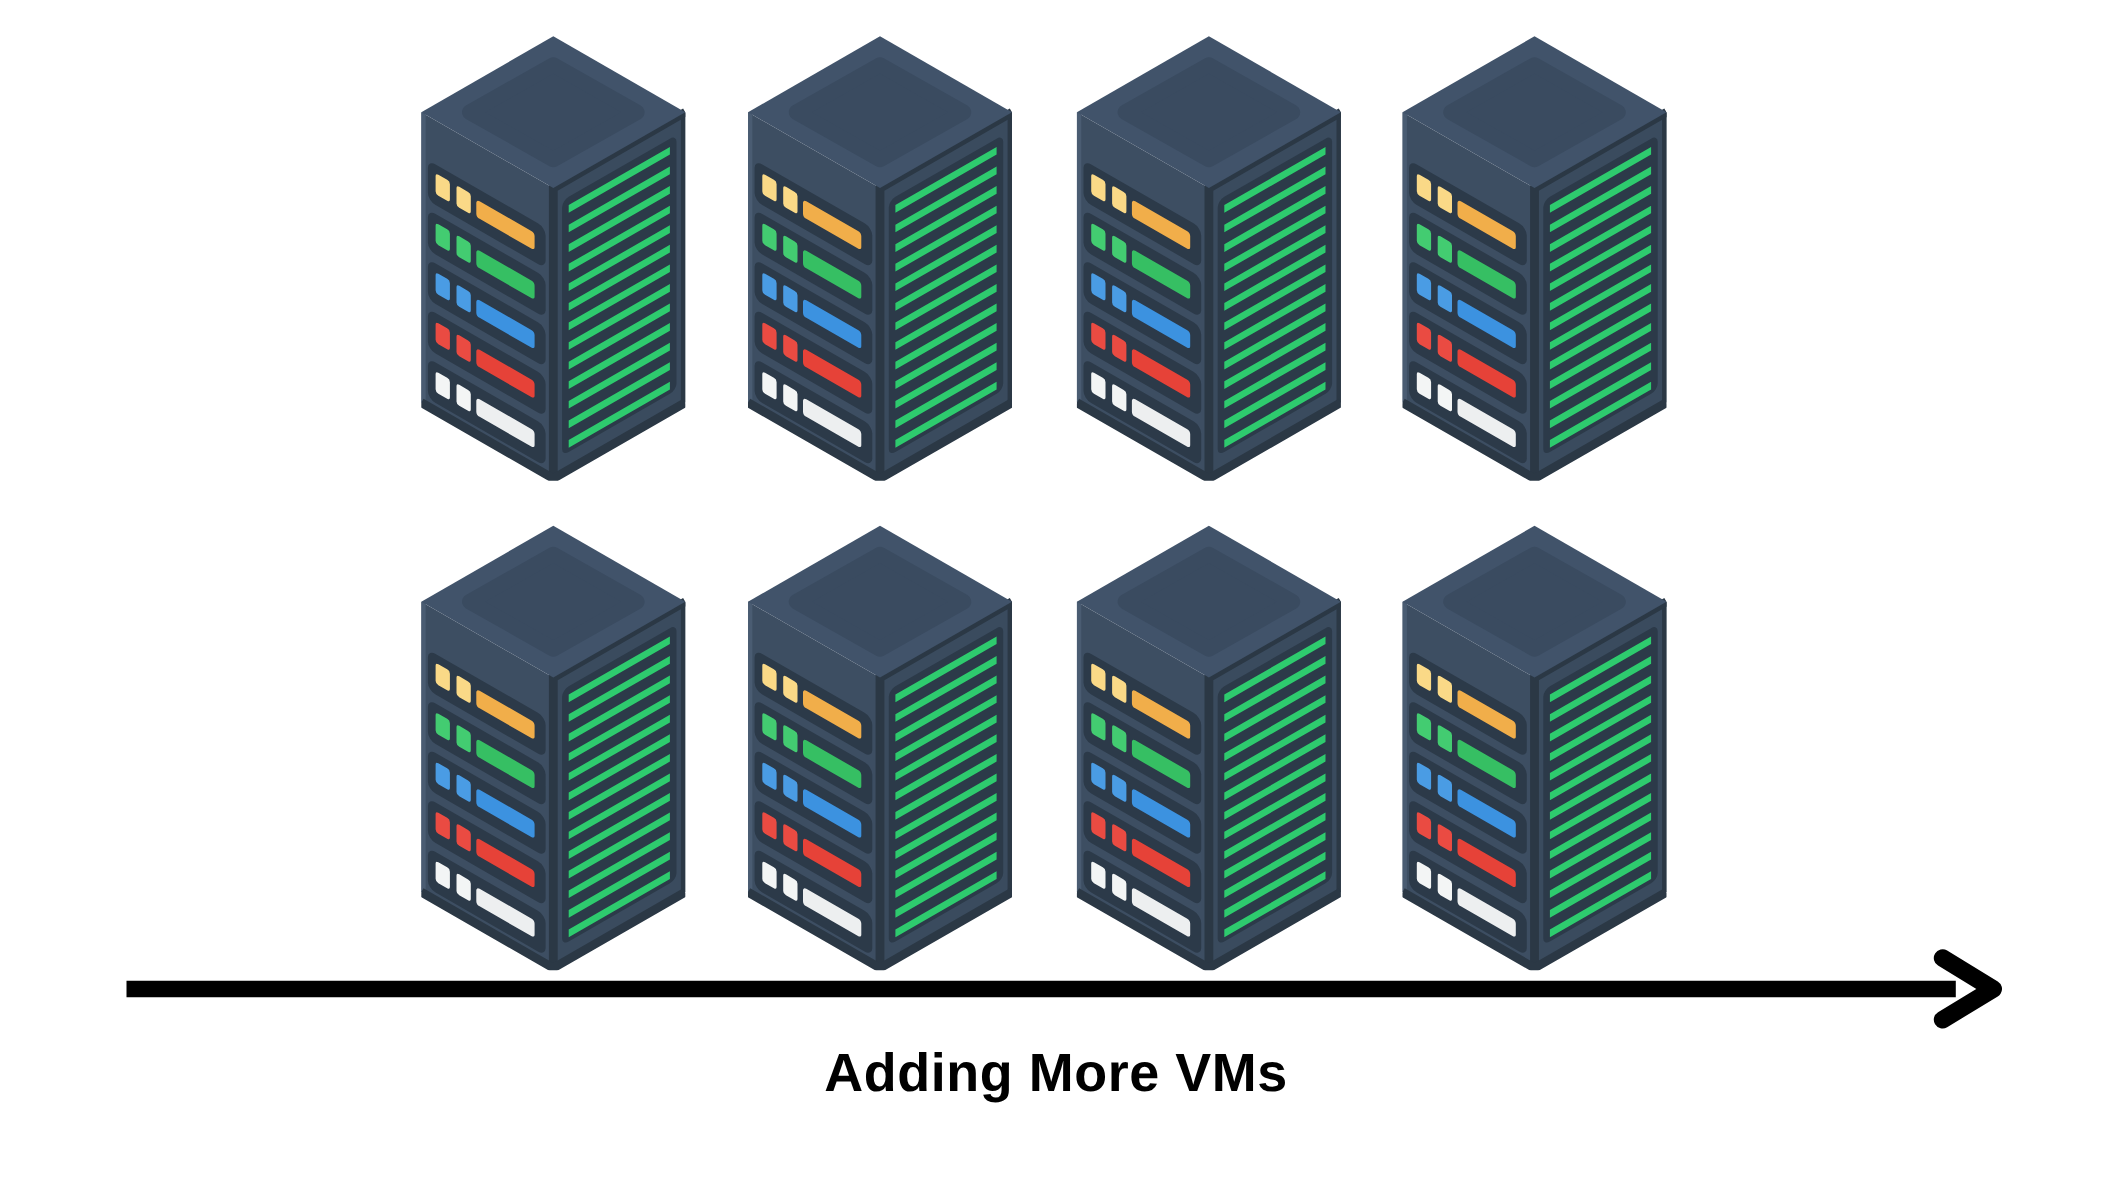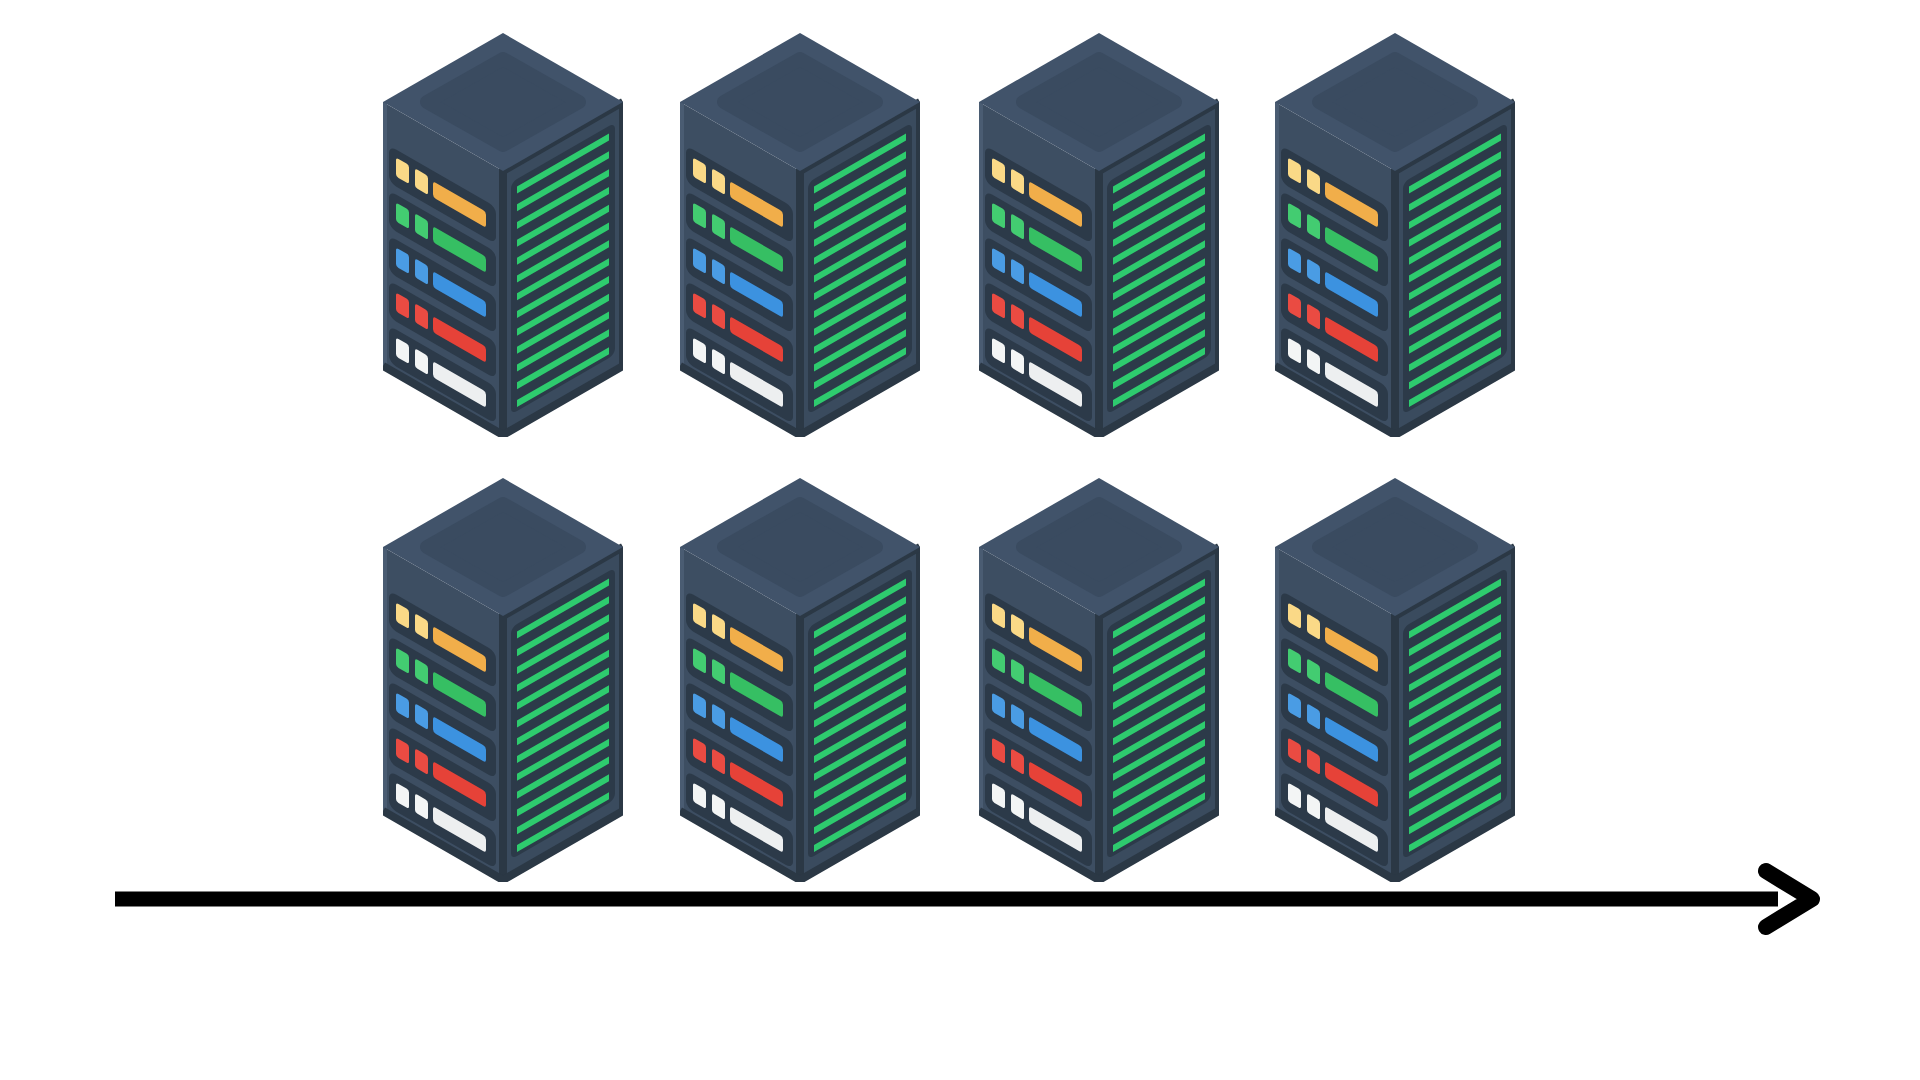--- a/index.html
+++ b/index.html
@@ -113,13 +113,14 @@
         <use href="#server-icon" x="979" y="476" width="240" height="406"></use>
         <use href="#server-icon" x="1275" y="476" width="240" height="406"></use>
       </g>
 
     <g>
       <line id="arrow-shaft" class="arrow-shaft" x1="115" y1="899" x2="1778" y2="899" stroke-width="15"></line>
       <polyline id="arrow-head" class="arrow-head" points="1766,871 1812,899 1766,927" stroke-width="16"></polyline>
     </g>
   </svg>
 
+  <div class="caption">Adding More VMs</div>
 </div>
 
 </body></html>

